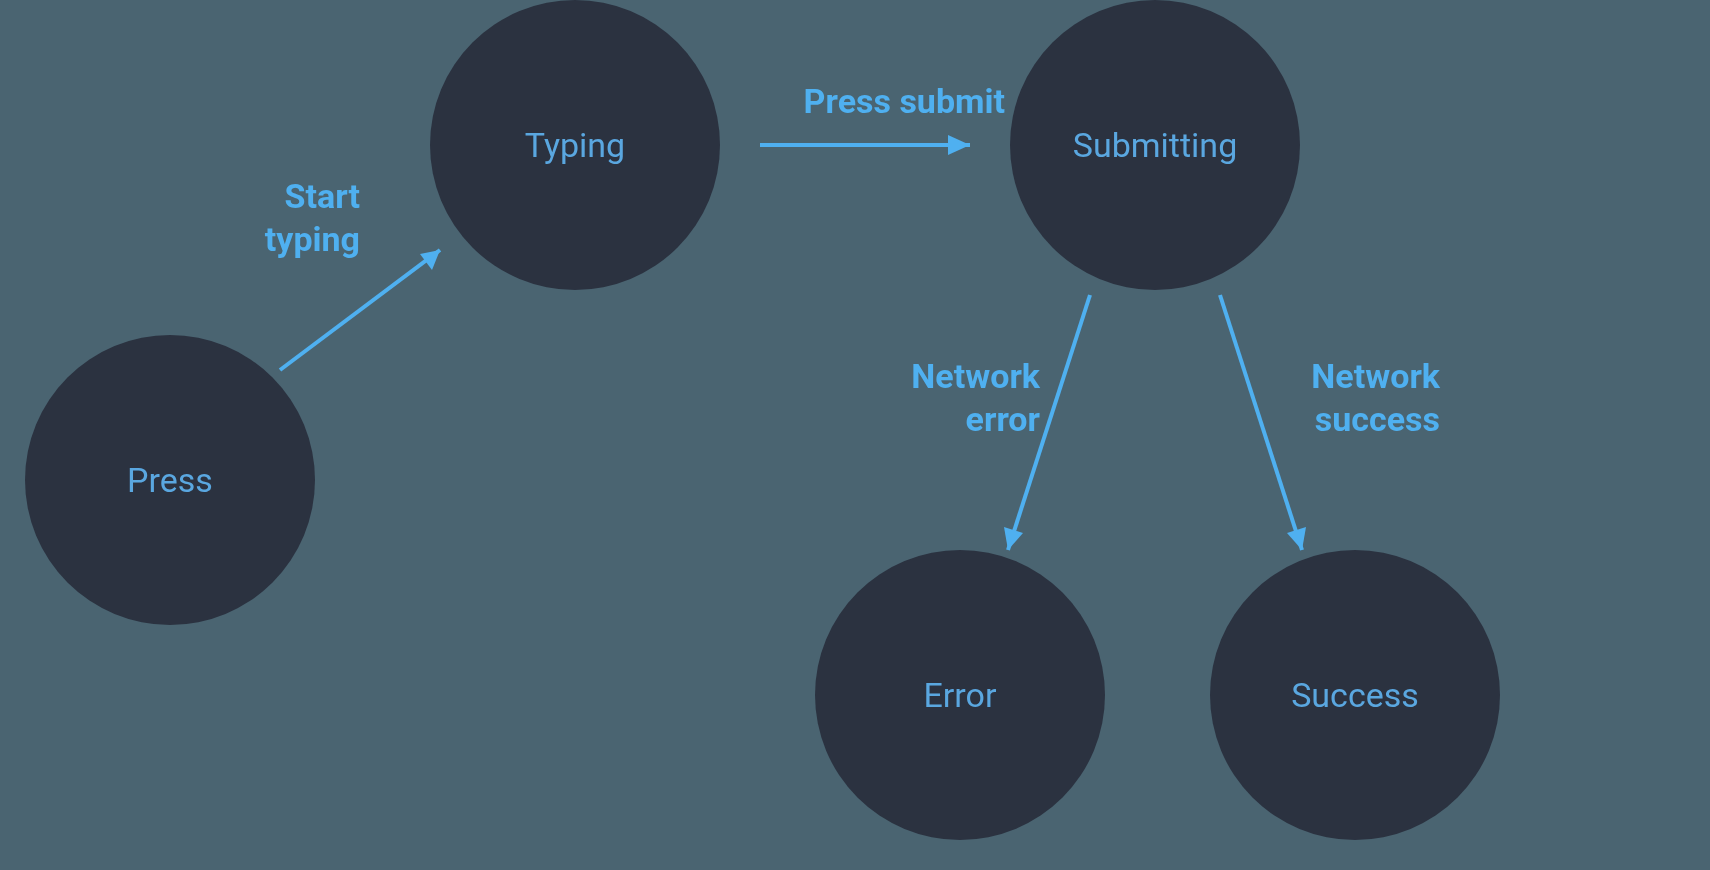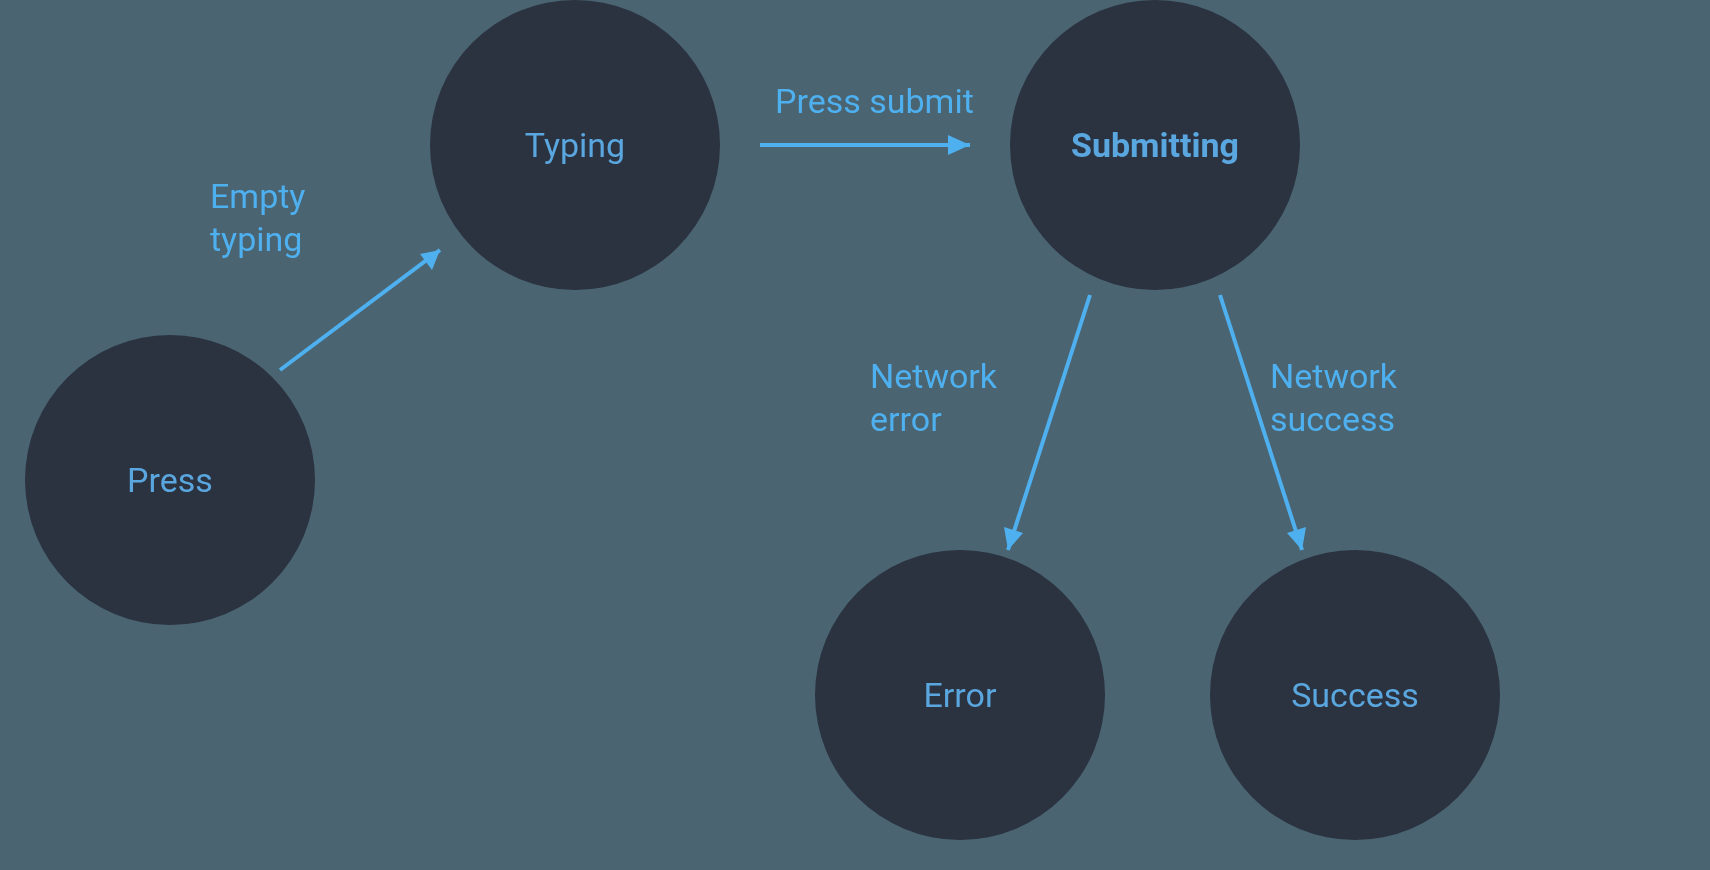--- a/index.html
+++ b/index.html
@@ -25,22 +25,22 @@
       align-items: center;
       justify-content: center;
       color: #5aa7e0;
       font-size: 34px;
       font-weight: 400;
     }
     .edge-label {
       position: absolute;
       color: #4fb0f0;
       font-size: 34px;
-      font-weight: 400;
-      text-align: left;
+      font-weight: 700;
+      text-align: right;
       line-height: 1.25;
     }
     svg.arrows {
       position: absolute;
       top: 0;
       left: 0;
       width: 1710px;
       height: 870px;
       pointer-events: none;
     }
@@ -57,34 +57,34 @@
 <body>
 
 <div class="state-node" style="left:25px; top:335px;">
   <span>Press</span>
 </div>
 
 <div class="state-node" style="left:430px; top:0px;">
   <span>Typing</span>
 </div>
 
-<div class="state-node" style="left:1010px; top:0px;font-weight:bold;">
+<div class="state-node" style="left:1010px; top:0px;">
   <span>Submitting</span>
 </div>
 
 <div class="state-node" style="left:815px; top:550px;">
   <span>Error</span>
 </div>
 
 <div class="state-node" style="left:1210px; top:550px;">
   <span>Success</span>
 </div>
 
 <div class="edge-label" style="left:210px; top:175px; width:150px;">
-  <span>Empty</span><br>
+  <span>Start</span><br>
   <span>typing</span>
 </div>
 
 <div class="edge-label" style="left:775px; top:80px; width:230px;">
   <span>Press submit</span>
 </div>
 
 <div class="edge-label" style="left:870px; top:355px; width:170px;">
   <span>Network</span><br>
   <span>error</span>

